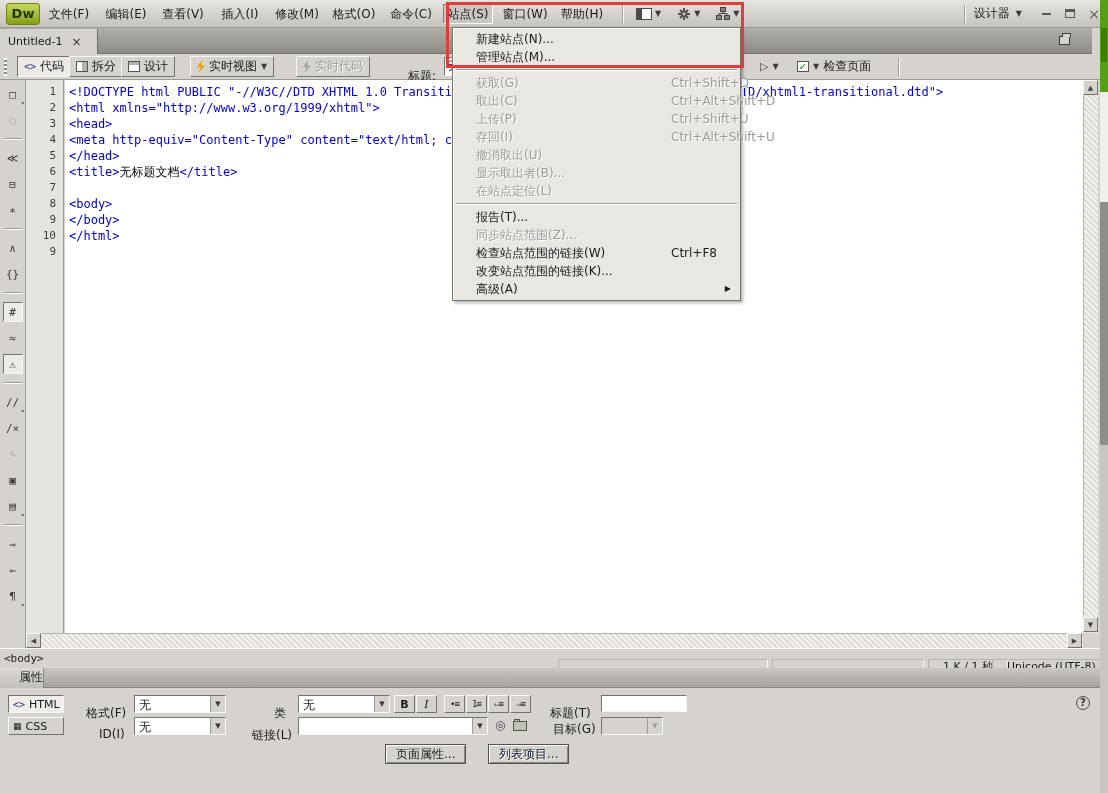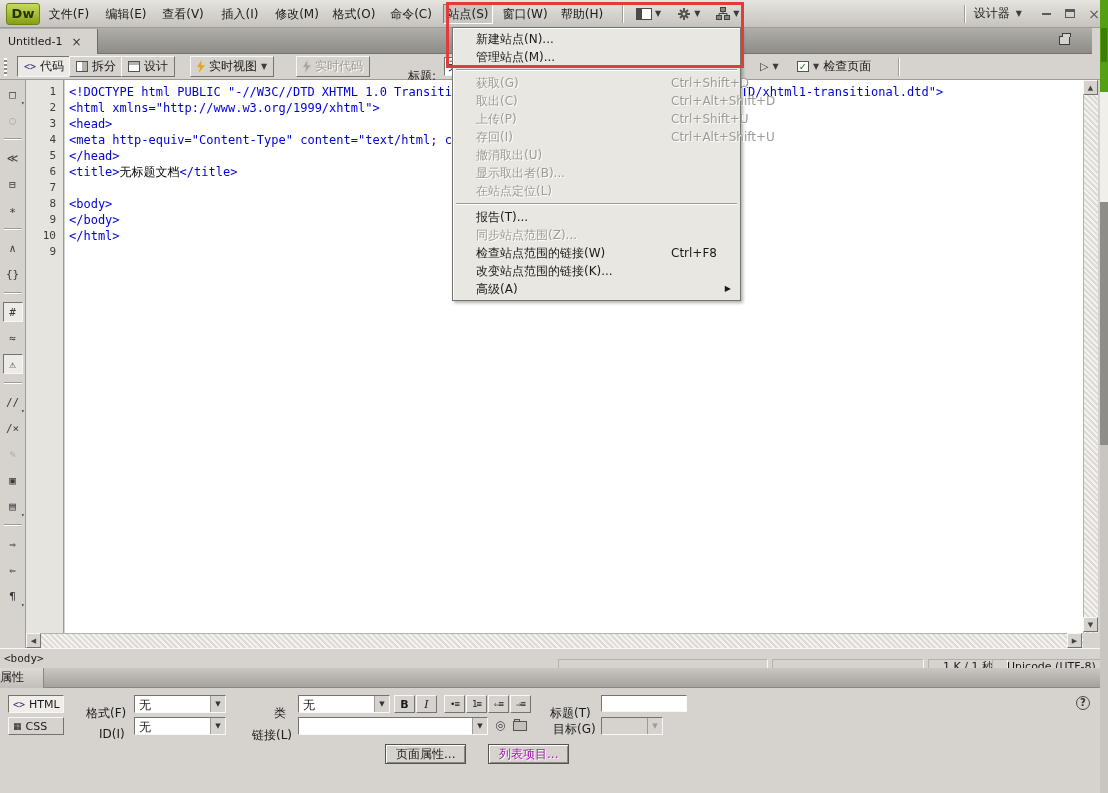--- a/index.html
+++ b/index.html
@@ -93,21 +93,21 @@
   .st-pos1{position:absolute;left:558px;width:210px;}
   .st-pos2{position:absolute;left:772px;width:152px;}
   .st-pos3{position:absolute;left:928px;}
   .st-pos4{position:absolute;left:992px;}
 
   
   .props{position:absolute;left:0;top:668px;width:1108px;height:125px;background:#d6d3ce;}
   .props-header{position:absolute;left:0;top:0;width:1108px;height:20px;background:linear-gradient(#cac7c2,#a5a29d);
     border-bottom:1px solid #8a8883;}
   .props-tab{position:absolute;left:0;top:0;width:44px;height:20px;background:linear-gradient(#dddad5,#c2bfba);
-    border-right:1px solid #8a8883;text-align:left;line-height:19px;font-size:12px;}
+    border-right:1px solid #8a8883;text-align:right;line-height:19px;font-size:12px;}
   .props-body{position:absolute;left:0;top:20px;width:1108px;height:105px;}
   .mode-btn{position:absolute;left:8px;width:56px;height:18px;display:flex;align-items:center;gap:4px;padding:0 4px;
     border:1px solid;border-color:#f8f7f5 #75736e #75736e #f8f7f5;background:#d6d3ce;font-size:11px;}
   .mode-btn.pressed{border-color:#75736e #f8f7f5 #f8f7f5 #75736e;background:#f0eeea;}
   .plabel{position:absolute;white-space:nowrap;font-size:12px;margin-top:8px;}
   .combo{position:absolute;height:18px;background:#fff;border:1px solid;border-color:#75736e #f8f7f5 #f8f7f5 #75736e;display:flex;}
   .combo .cv{flex:1;padding:1px 4px;font-size:12px;overflow:hidden;white-space:nowrap;}
   .combo .cbtn{width:15px;background:#d6d3ce;border-left:1px solid #9d9b95;display:flex;align-items:center;justify-content:center;font-size:7px;color:#333;}
   .combo.disabled{background:#d6d3ce;}
   .combo.disabled .cbtn{color:#9d9b95;}
@@ -118,21 +118,21 @@
   .li-glyph{font-size:9px;letter-spacing:-1px;font-family:"DejaVu Sans Mono",monospace;}
   .ptext{position:absolute;height:17px;background:#fff;border:1px solid;border-color:#75736e #f8f7f5 #f8f7f5 #75736e;
     font-size:12px;padding:0 3px;font-family:inherit;}
   .target-ic{position:absolute;font-size:12px;color:#44424e;}
   .folder-ic{position:absolute;width:14px;height:10px;background:#c3c0ba;border:1px solid #55534e;}
   .folder-ic i{position:absolute;left:0;top:-3px;width:6px;height:2px;background:#c3c0ba;border:1px solid #55534e;border-bottom:none;}
   .help-ic{position:absolute;width:14px;height:14px;border:1px solid #4a4a4a;border-radius:50%;
     font-size:10px;font-weight:bold;text-align:center;line-height:12px;color:#333;}
   .win-btn{position:absolute;height:20px;padding:1px 10px;font-size:12px;background:#d6d3ce;color:#1a1a1a;
     border:1px solid #55534e;box-shadow:inset 1px 1px 0 #fff,inset -1px -1px 0 #8a8883;}
-  .win-btn.disabled{color:#a21caf;text-shadow:1px 1px 0 #fff;}
+  .win-btn.disabled{color:#0f172a;text-shadow:1px 1px 0 #fff;}
 
   
   .dropdown{position:absolute;left:452px;top:27px;width:289px;z-index:40;background:#e9e7e2;
     border:1px solid #75736e;box-shadow:inset 1px 1px 0 #fff,2px 2px 3px rgba(0,0,0,.3);padding:2px 1px;}
   .menu-item{position:relative;height:18px;line-height:18px;padding-left:22px;white-space:nowrap;font-size:12px;}
   .menu-item.disabled{color:#9d9b95;text-shadow:1px 1px 0 #fff;}
   .mi-shortcut{position:absolute;left:170px;margin-left:47px;}
   .mi-arrow{position:absolute;right:8px;top:0;font-size:8px;}
   .menu-sep{height:2px;border-top:1px solid #9d9b95;border-bottom:1px solid #fff;margin:3px 2px;}
 

